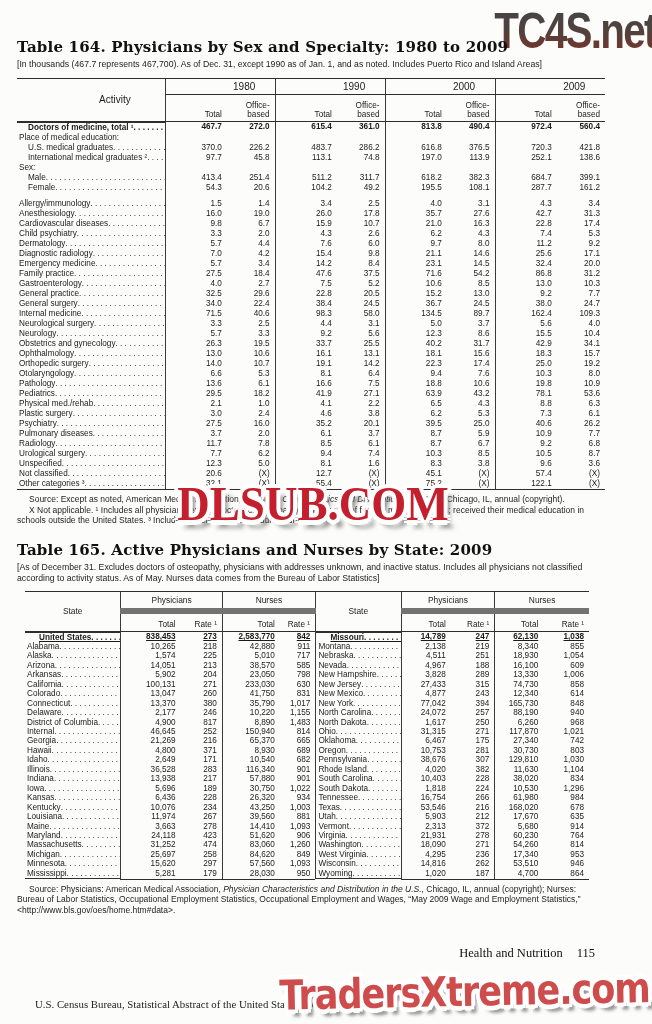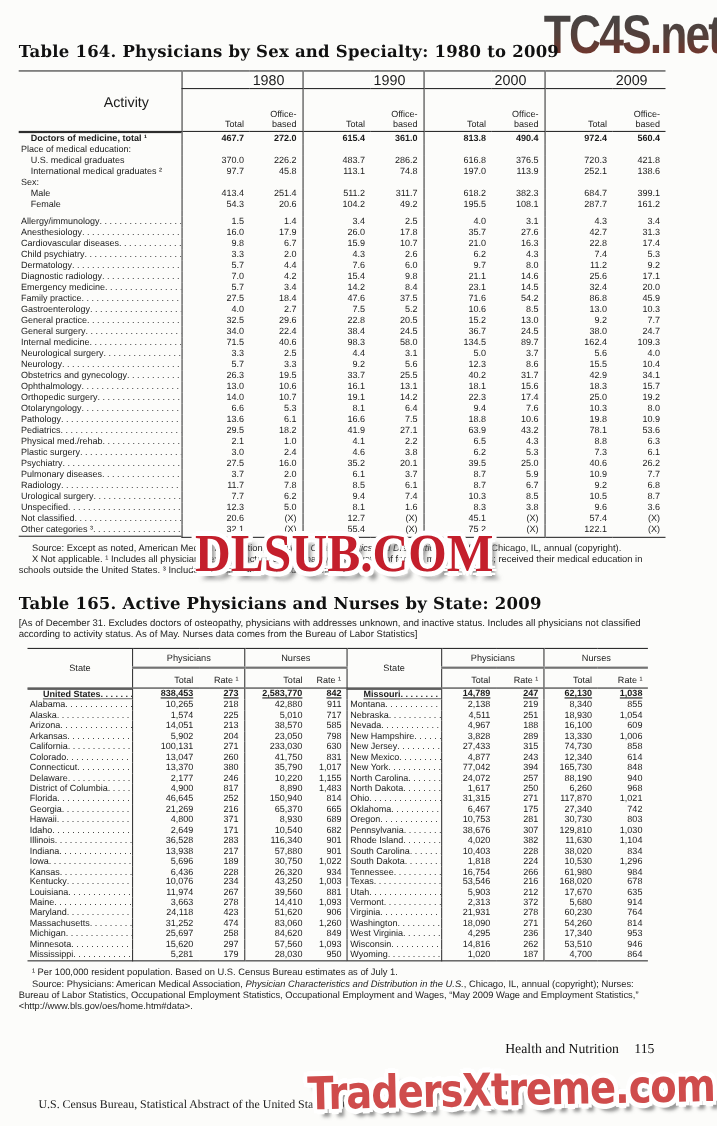--- a/index.html
+++ b/index.html
@@ -19,40 +19,40 @@
   .num{text-align:right;white-space:nowrap;}
   tr.bold{font-weight:bold;}
   .lbl{display:flex;overflow:hidden;}
   .lbl .t{white-space:nowrap;}
   .lbl .dots{flex:1;overflow:hidden;white-space:nowrap;color:#2a2a2a;}
   .lbl .dots::after{content:" . . . . . . . . . . . . . . . . . . . . . . . . . . . . . . . . . . . . . . . . . . . . . . . . . . . .";}
   tr.section .dots::after,tr.blank .dots::after{content:"";}
 
   
   .t164{margin-top:8px;}
-  .t164 thead tr.yr-row th{border-top:1.3px solid #2e2e2e;font-size:13px;height:15px;vertical-align:middle;padding-left:48px;}
+  .t164 thead tr.yr-row th{border-top:1.3px solid #2e2e2e;font-size:10px;height:15px;vertical-align:middle;padding-left:48px;}
   .t164 th.yr{text-align:center;border-bottom:1px solid #2e2e2e;border-left:1px solid #3a3a3a;}
   .t164 th.act{text-align:center;vertical-align:middle;font-size:8.4px;}
-  .t164 thead tr.sub th{vertical-align:bottom;text-align:right;padding:18px 5px 2px 0;line-height:9px;}
+  .t164 thead tr.sub th{vertical-align:bottom;text-align:right;padding:6px 5px 2px 0;line-height:9px;}
   .t164 thead th.act,.t164 thead tr.sub th{border-bottom:1.4px solid #2e2e2e;}
   .t164 thead tr.sub th.vl{border-left:1px solid #3a3a3a;}
   .t164 tbody td{height:10px;line-height:10px;}
   .t164 tbody td.vl{border-left:1px solid #3a3a3a;}
   .t164 tbody tr:last-child td{border-bottom:1.3px solid #2e2e2e;}
   .t164 tbody tr.blank td{height:6px;line-height:6px;}
   .t164 td.num{padding-right:5px;}
   .t164 .lbl{padding-left:2px;}
-  .t164 tr.indent .lbl{padding-left:11px;flex-direction:column;}
+  .t164 tr.indent .lbl{padding-left:11px;}
   .t164 tbody tr.bold td{border-top:1.3px solid #2e2e2e;}
 
   
   .t165{margin-top:7px;width:564px;margin-left:8px;}
   .t165 thead th{vertical-align:middle;}
   .t165 thead tr.grp-row th{border-top:1.2px solid #2e2e2e;font-size:8.4px;height:16px;}
-  .t165 th.grp{text-align:center;border-bottom:2px solid #737373;border-left:1px solid #3a3a3a;}
+  .t165 th.grp{text-align:center;border-bottom:6px solid #737373;border-left:1px solid #3a3a3a;}
   .t165 th.state{text-align:center;font-size:8.4px;}
   .t165 th.state.vl{border-left:1px solid #3a3a3a;}
   .t165 thead tr.sub th{vertical-align:bottom;text-align:right;padding:2px 5px 2px 0;height:13px;}
   .t165 thead th.state,.t165 thead tr.sub th{border-bottom:1.3px solid #2e2e2e;}
   .t165 thead tr.sub th.vl{border-left:1px solid #3a3a3a;}
   .t165 tbody td{height:9.45px;line-height:9.45px;}
   .t165 tbody td.vl{border-left:1px solid #3a3a3a;}
   .t165 tbody tr:first-child td{border-top:1.3px solid #2e2e2e;text-decoration:underline;}
   .t165 tbody tr:last-child td{border-bottom:1.3px solid #2e2e2e;}
   .t165 td.num{padding-right:5px;}
@@ -95,20 +95,21 @@
 </head>
 <body>
 
 <div class="page">
 
   <div class="wm-top">TC4S.net</div>
 
   <div class="content">
 
     <div class="tbl-title">Table 164. Physicians by Sex and Specialty: 1980 to 2009</div>
+    <div class="tbl-note">[In thousands (467.7 represents 467,700). As of Dec. 31, except 1990 as of Jan. 1, and as noted. Includes Puerto Rico and Island Areas]</div>
 
     <table class="t164">
       <colgroup>
         <col style="width:25.2%">
         <col style="width:10.5%">
           <col style="width:8.2%">
         <col style="width:10.5%">
           <col style="width:8.2%">
         <col style="width:10.5%">
           <col style="width:8.2%">
@@ -260,21 +261,21 @@
     <td class="num">3.1</td>
     <td class="num vl">4.3</td>
     <td class="num">3.4</td>
   </tr>
           <tr>
     <td class="lbl">
               <span class="t">Anesthesiology</span>
               <span class="dots"></span>
             </td>
     <td class="num vl">16.0</td>
-    <td class="num">17.9</td>
+    <td class="num">19.0</td>
     <td class="num vl">26.0</td>
     <td class="num">17.8</td>
     <td class="num vl">35.7</td>
     <td class="num">27.6</td>
     <td class="num vl">42.7</td>
     <td class="num">31.3</td>
   </tr>
           <tr>
     <td class="lbl">
               <span class="t">Cardiovascular diseases</span>
@@ -350,21 +351,21 @@
               <span class="t">Family practice</span>
               <span class="dots"></span>
             </td>
     <td class="num vl">27.5</td>
     <td class="num">18.4</td>
     <td class="num vl">47.6</td>
     <td class="num">37.5</td>
     <td class="num vl">71.6</td>
     <td class="num">54.2</td>
     <td class="num vl">86.8</td>
-    <td class="num">45.9</td>
+    <td class="num">31.2</td>
   </tr>
           <tr>
     <td class="lbl">
               <span class="t">Gastroenterology</span>
               <span class="dots"></span>
             </td>
     <td class="num vl">4.0</td>
     <td class="num">2.7</td>
     <td class="num vl">7.5</td>
     <td class="num">5.2</td>
@@ -874,21 +875,21 @@
               <span class="t">North Dakota</span>
               <span class="dots"></span>
             </td>
     <td class="num vl">1,617</td>
     <td class="num">250</td>
     <td class="num vl">6,260</td>
     <td class="num">968</td>
   </tr>
           <tr>
     <td class="lbl">
-              <span class="t">Florida</span>
+              <span class="t">Internal</span>
               <span class="dots"></span>
             </td>
     <td class="num vl">46,645</td>
     <td class="num">252</td>
     <td class="num vl">150,940</td>
     <td class="num">814</td>
     <td class="lbl vl">
               <span class="t">Ohio</span>
               <span class="dots"></span>
             </td>
@@ -1164,21 +1165,20 @@
             </td>
     <td class="num vl">1,020</td>
     <td class="num">187</td>
     <td class="num vl">4,700</td>
     <td class="num">864</td>
   </tr>
         </tbody>
     </table>
 
     <div class="fnotes">
-      <p>¹ Per 100,000 resident population. Based on U.S. Census Bureau estimates as of July 1.</p>
       <p><span>Source: Physicians: American Medical Association, </span><span class="it">Physician Characteristics and Distribution in the U.S.</span><span>, Chicago, IL, annual (copyright); Nurses: Bureau of Labor Statistics, Occupational Employment Statistics, Occupational Employment and Wages, “May 2009 Wage and Employment Statistics,” &lt;http://www.bls.gov/oes/home.htm#data&gt;.</span></p>
     </div>
 
   </div>
 
   <div class="page-label">
     <span>Health and Nutrition</span><span class="pgnum">115</span>
   </div>
   <div class="census-line">U.S. Census Bureau, Statistical Abstract of the United States: 2012</div>
 

